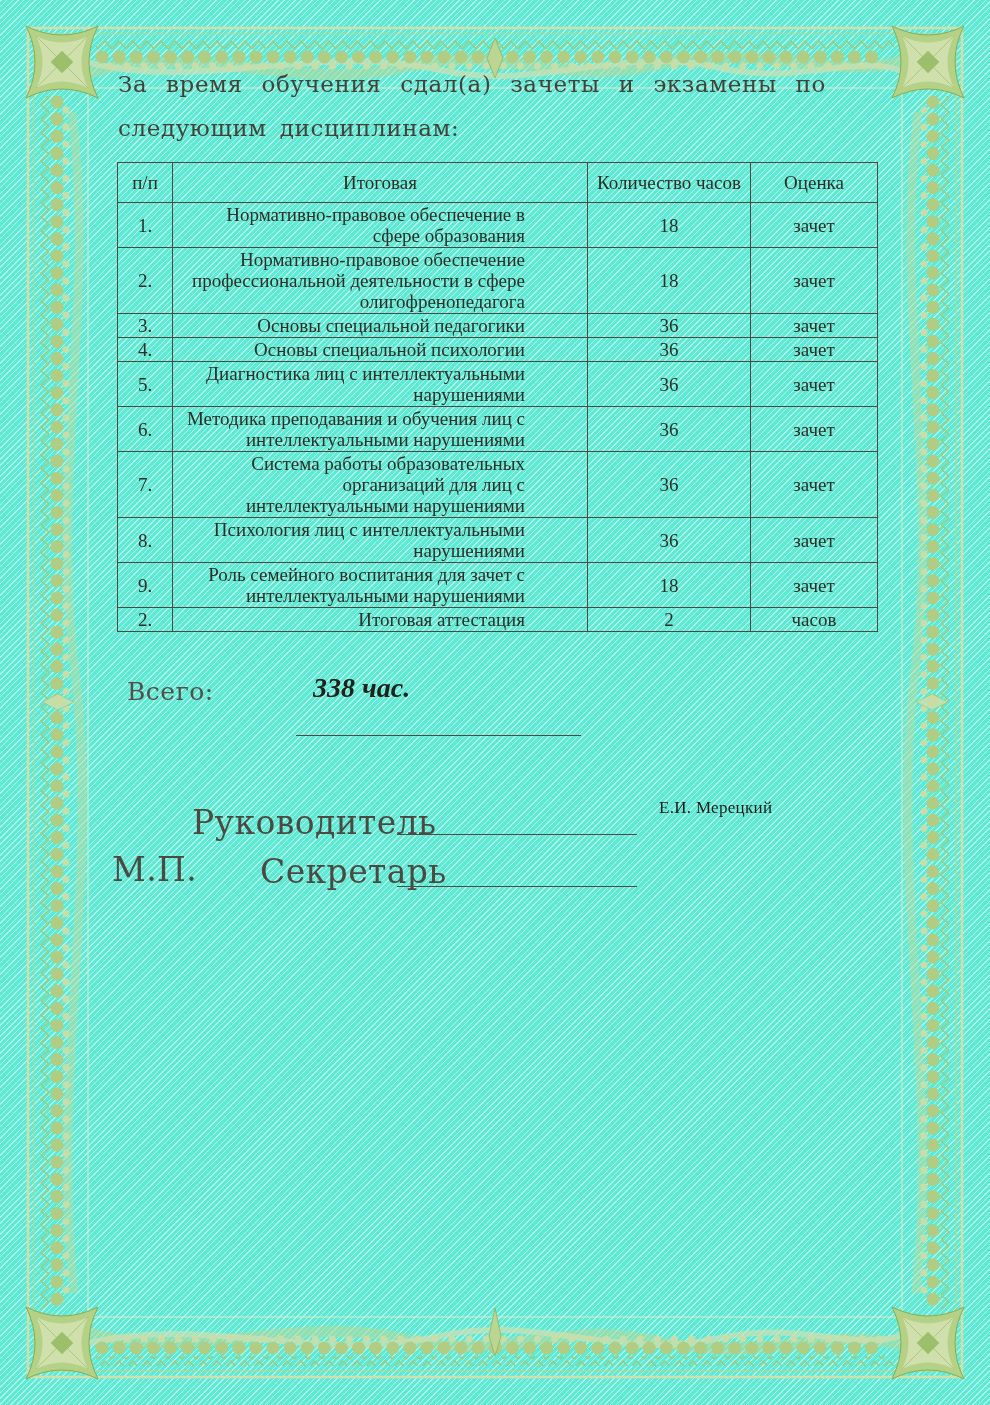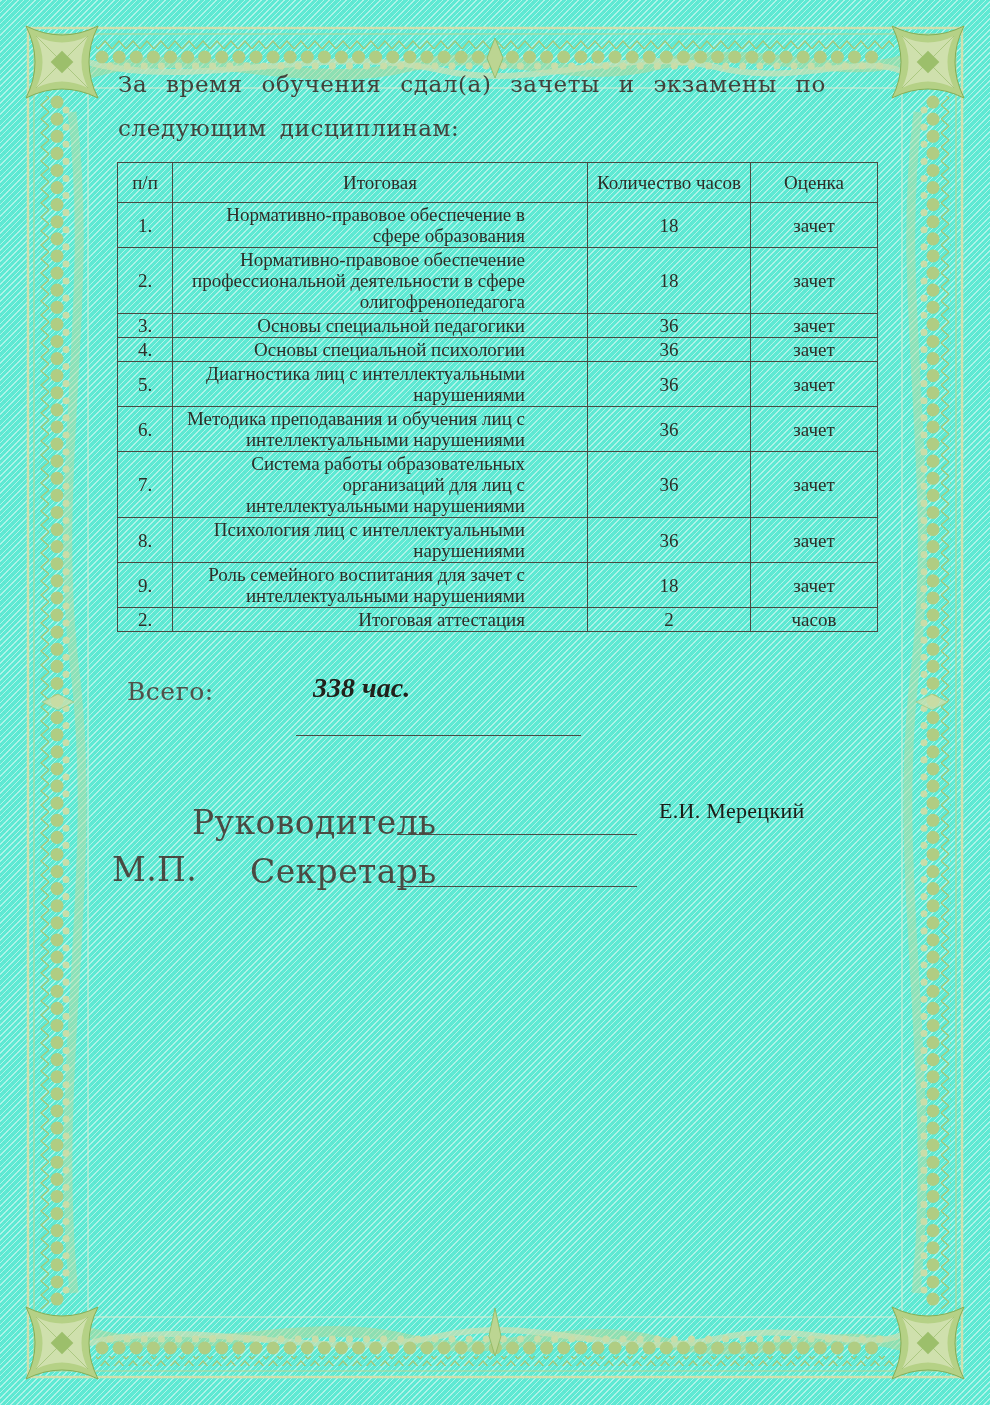--- a/index.html
+++ b/index.html
@@ -79,27 +79,27 @@
     position:absolute;
     font-size:33px;color:#4a4a42;letter-spacing:0.4px;
   }
   .sig-line{
     position:absolute;width:240px;
     border-bottom:1.5px solid #4c4c45;
   }
   .sig-name{
     position:absolute;
     font-family:"Liberation Serif", serif;
-    font-size:22px;color:#1c1c17;letter-spacing:0.3px;
+    font-size:17px;color:#1c1c17;letter-spacing:0.3px;
   }
   #lbl-head{left:192px;top:803px;}
   #line-head{left:397px;top:834px;}
   #name-head{left:659px;top:798px;}
   #lbl-stamp{left:112px;top:850px;}
-  #lbl-secretary{left:250px;top:852px;}
+  #lbl-secretary{left:260px;top:852px;}
   #line-secretary{left:397px;top:886px;}
   #name-secretary{left:656px;top:848px;}
 </style>
 </head>
 <body>
 
 <div class="page">
 
   <svg class="border-svg" width="990" height="1405" viewBox="0 0 990 1405" aria-hidden="true">
     <defs>

